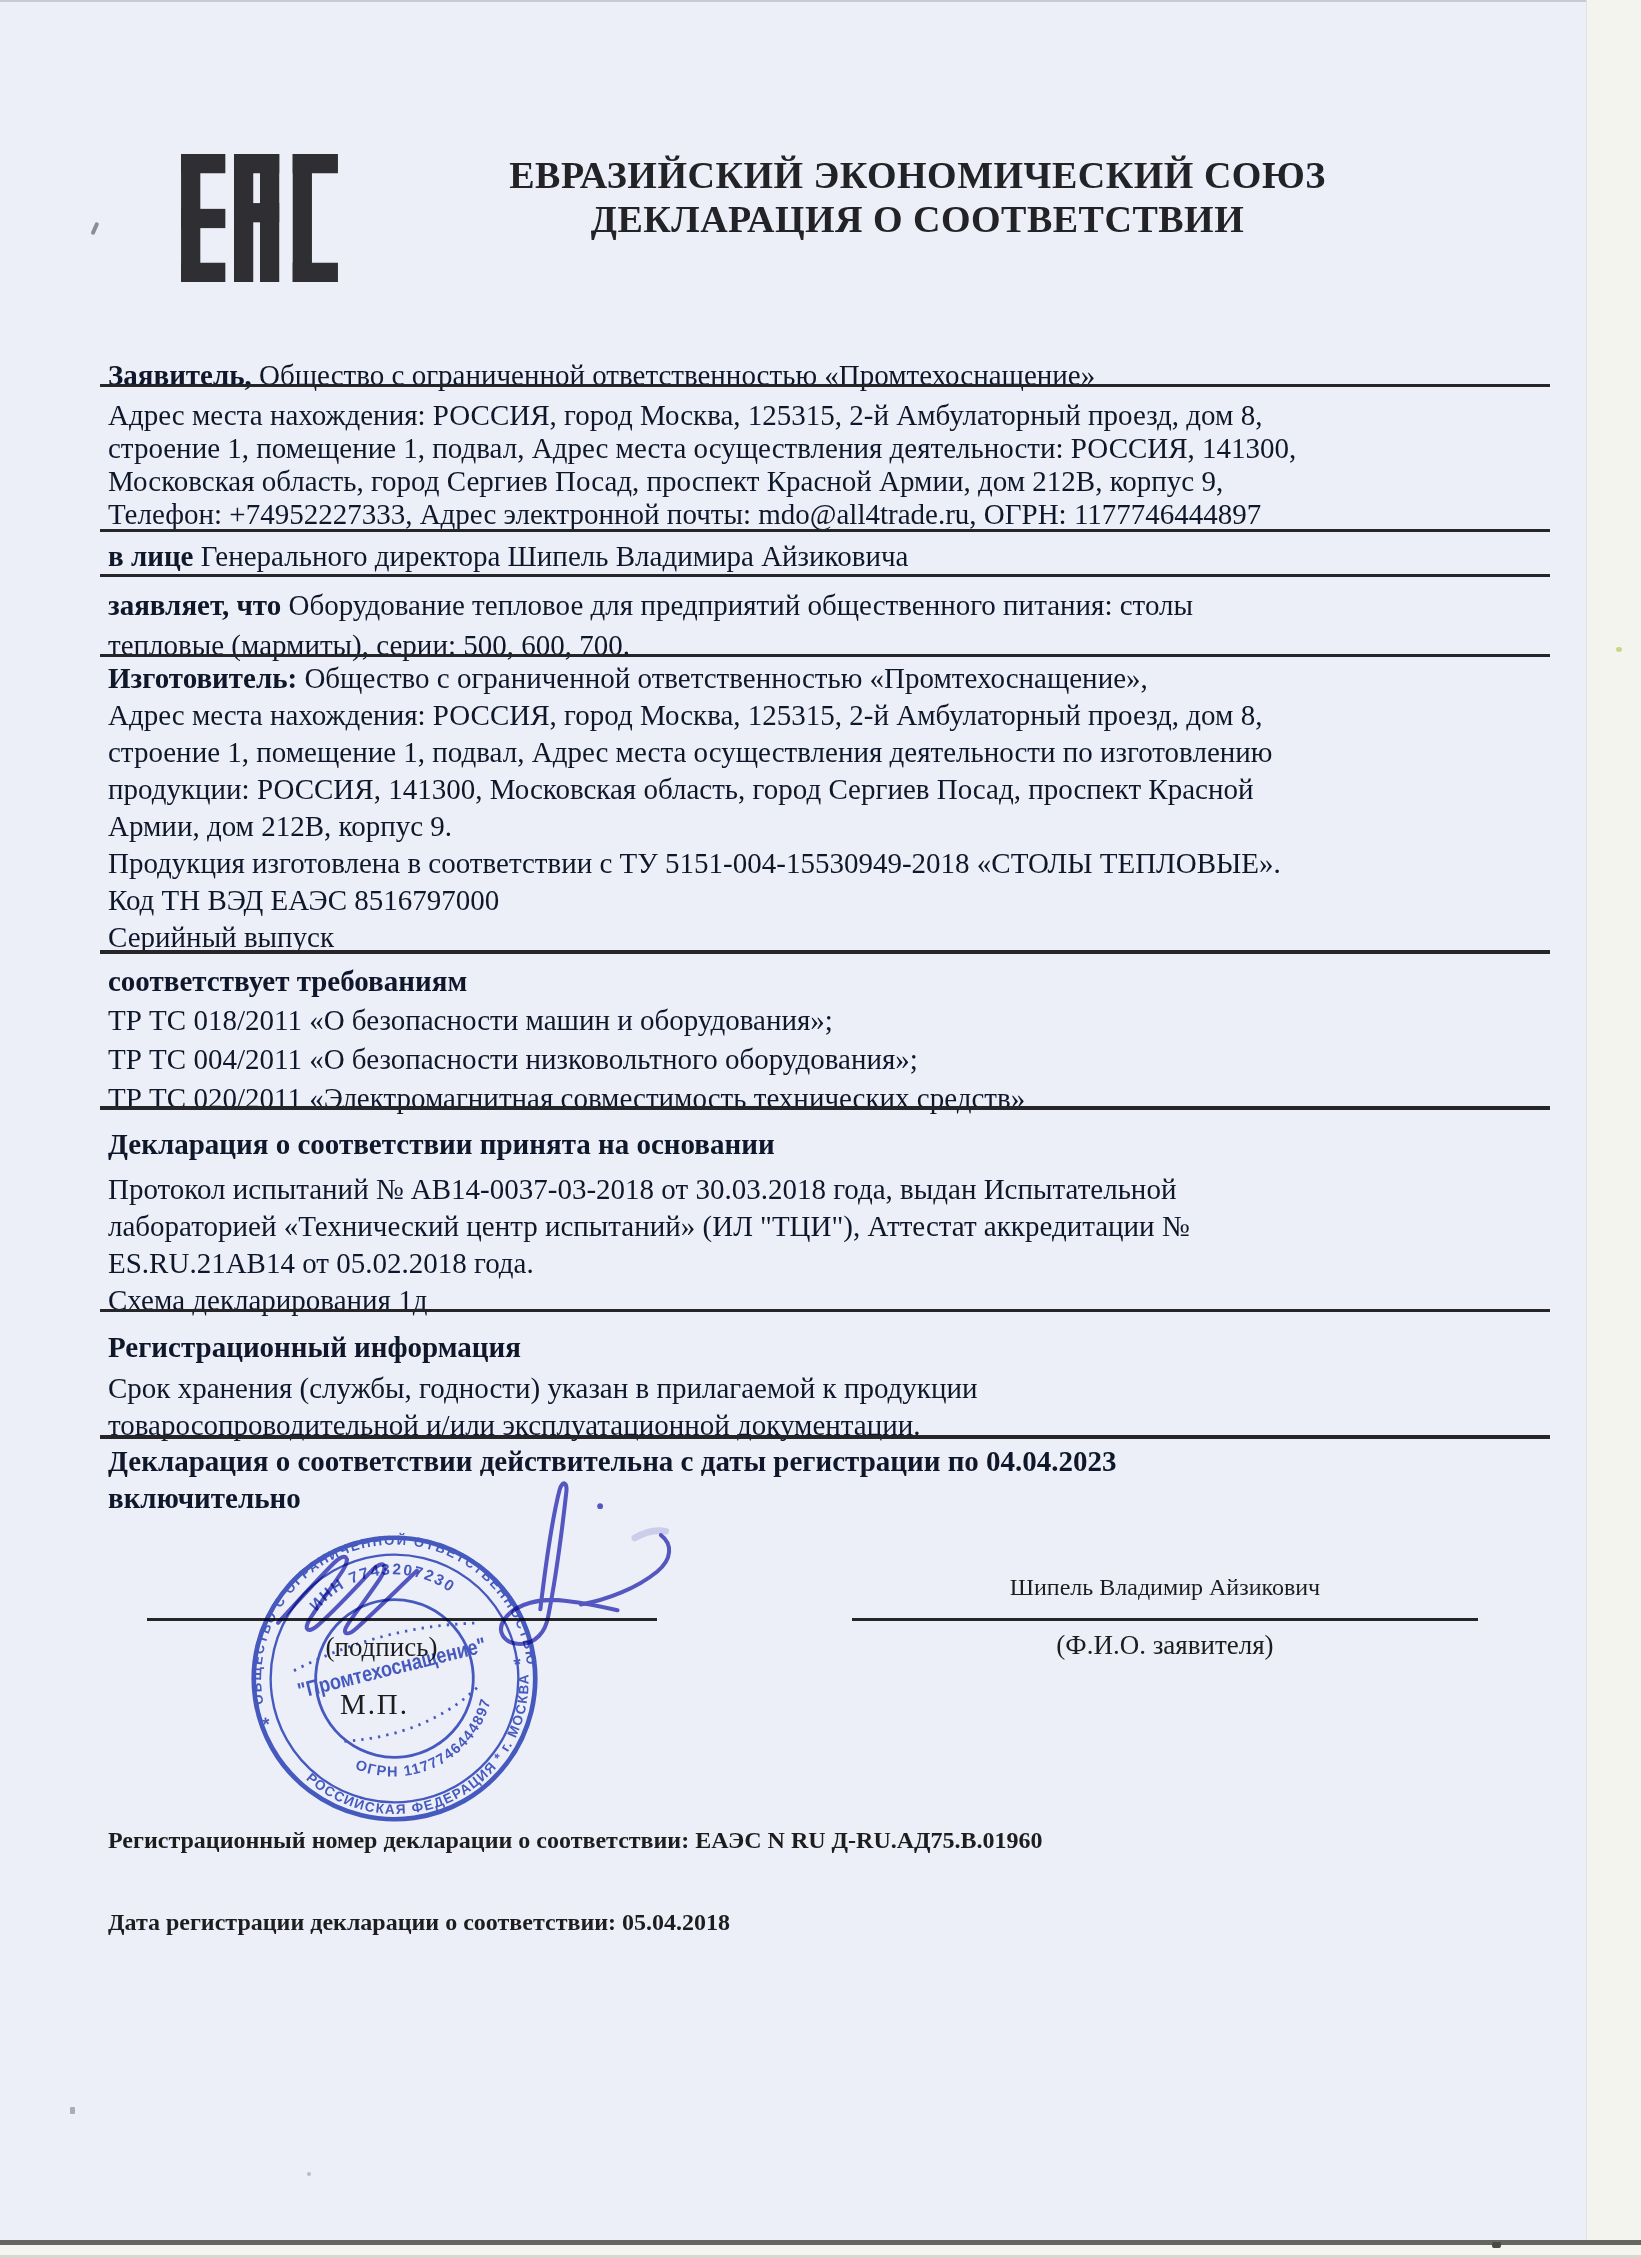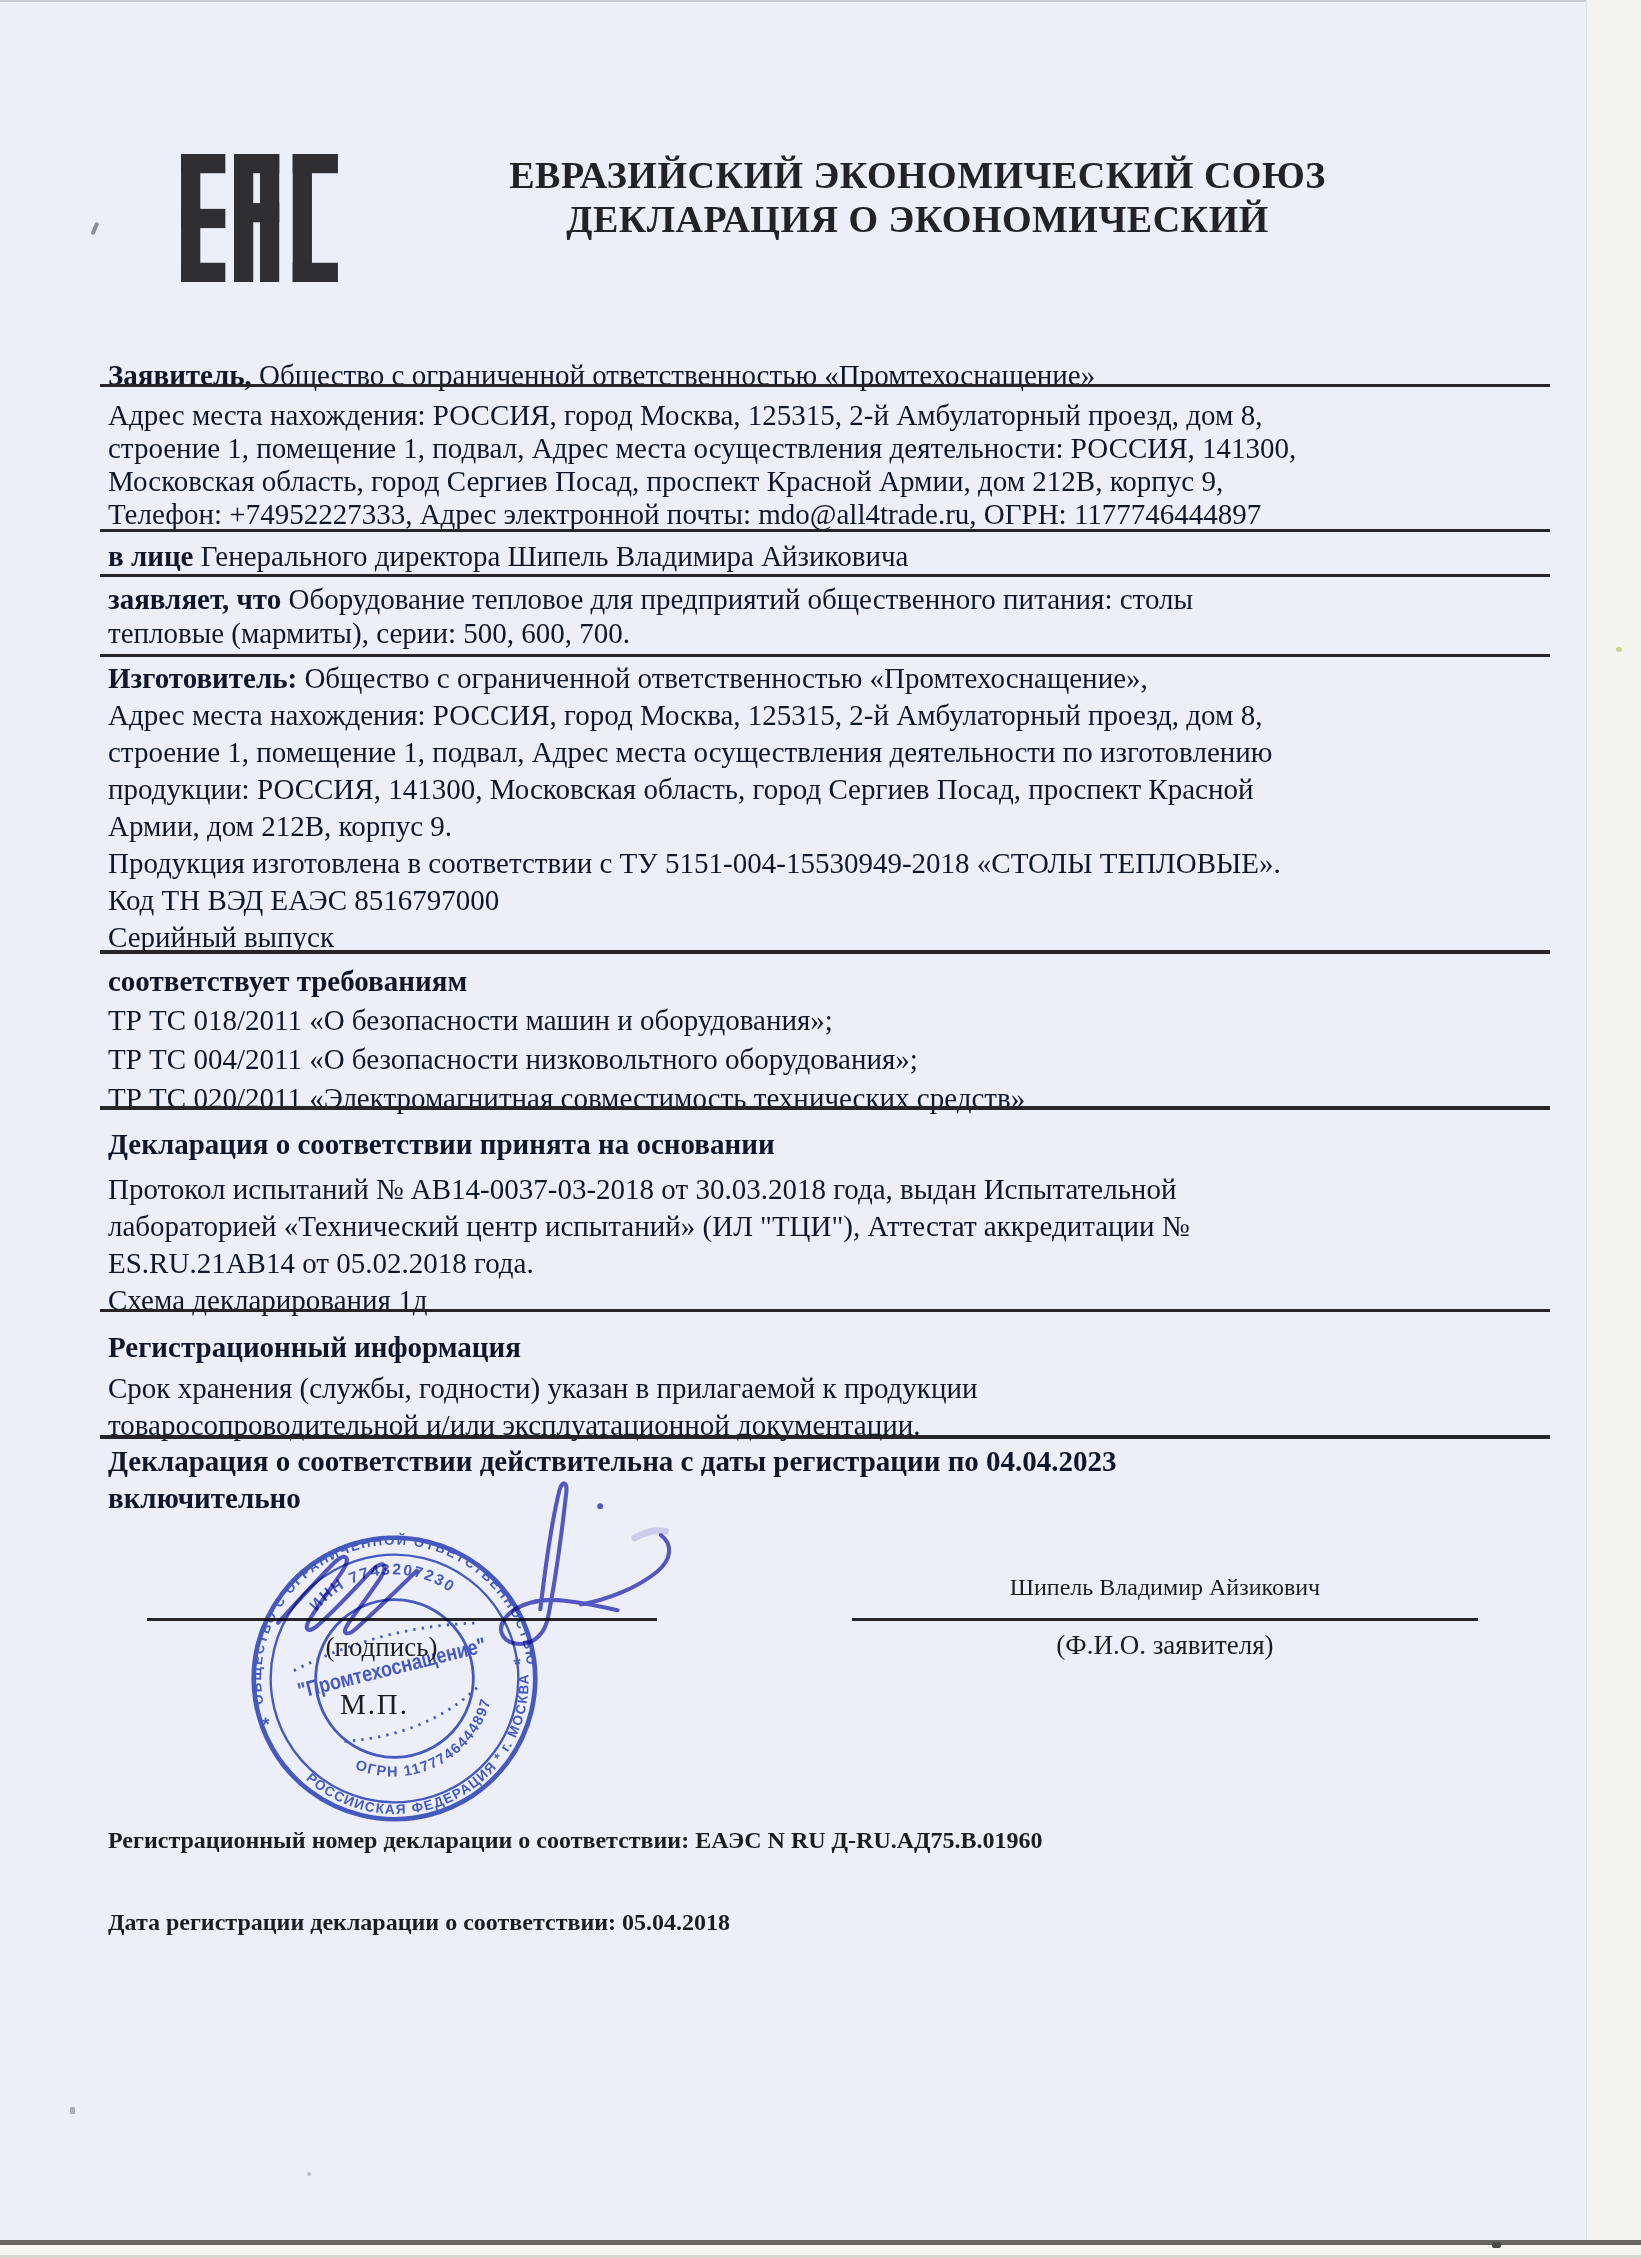--- a/index.html
+++ b/index.html
@@ -19,21 +19,21 @@
   
   .eac-logo { position:absolute; left:181px; top:154px; }
   .title { position:absolute; left:319px; top:153px; width:1197px; text-align:center;
            font-size:38px; font-weight:bold; line-height:44px; letter-spacing:0.5px; color:#232327; }
 
   
   .txt { position:absolute; left:108px; width:1441px; font-size:29px; color:#0f172a; }
   .txt b { font-weight:bold; }
   .hline { position:absolute; left:100px; width:1450px; height:2.9px; background:#26262a; }
   .lh34 .line { line-height:33px; }
-  .lh35 .line { line-height:34px; }
+  .lh35 .line { line-height:34px;margin-top:6px; }
   .lh38 .line { line-height:37px; }
   .lh40 .line { line-height:39px; }
   .gap8 { margin-top:7.7px; }
   .gap4 { margin-top:3.9px; }
 
   
   .sig-line { position:absolute; height:2.9px; background:#26262a; }
   .sig-caption { position:absolute; font-size:27px; text-align:center; }
   .sig-name { position:absolute; font-size:24px; text-align:center; }
   .mp-mark { position:absolute; font-size:29px; letter-spacing:1.9px; }
@@ -73,21 +73,21 @@
       <rect x="82" y="0" width="20" height="133"></rect>
         <rect x="55" y="51" width="47" height="20"></rect>
       <rect x="116" y="0" width="20" height="133"></rect>
         <rect x="116" y="0" width="47" height="20"></rect>
       <rect x="116" y="113" width="47" height="20"></rect>
     </g>
   </svg>
 
   <div class="title">
     <div>ЕВРАЗИЙСКИЙ ЭКОНОМИЧЕСКИЙ СОЮЗ</div>
-    <div>ДЕКЛАРАЦИЯ О ЭКОНОМИЧЕСКИЙ</div>
+    <div>ДЕКЛАРАЦИЯ О СООТВЕТСТВИИ</div>
   </div>
 
   <div class="txt" style="top:359px;">
     <div class="line"><b>Заявитель,</b><span> Общество с ограниченной ответственностью «Промтехоснащение»</span></div>
   </div>
   <div class="hline" style="top:384px;"></div>
 
   <div class="txt lh34" style="top:399px;">
     <div class="line">Адрес места нахождения: РОССИЯ, город Москва, 125315, 2-й Амбулаторный проезд, дом 8,</div>
     <div class="line">строение 1, помещение 1, подвал, Адрес места осуществления деятельности: РОССИЯ, 141300,</div>

